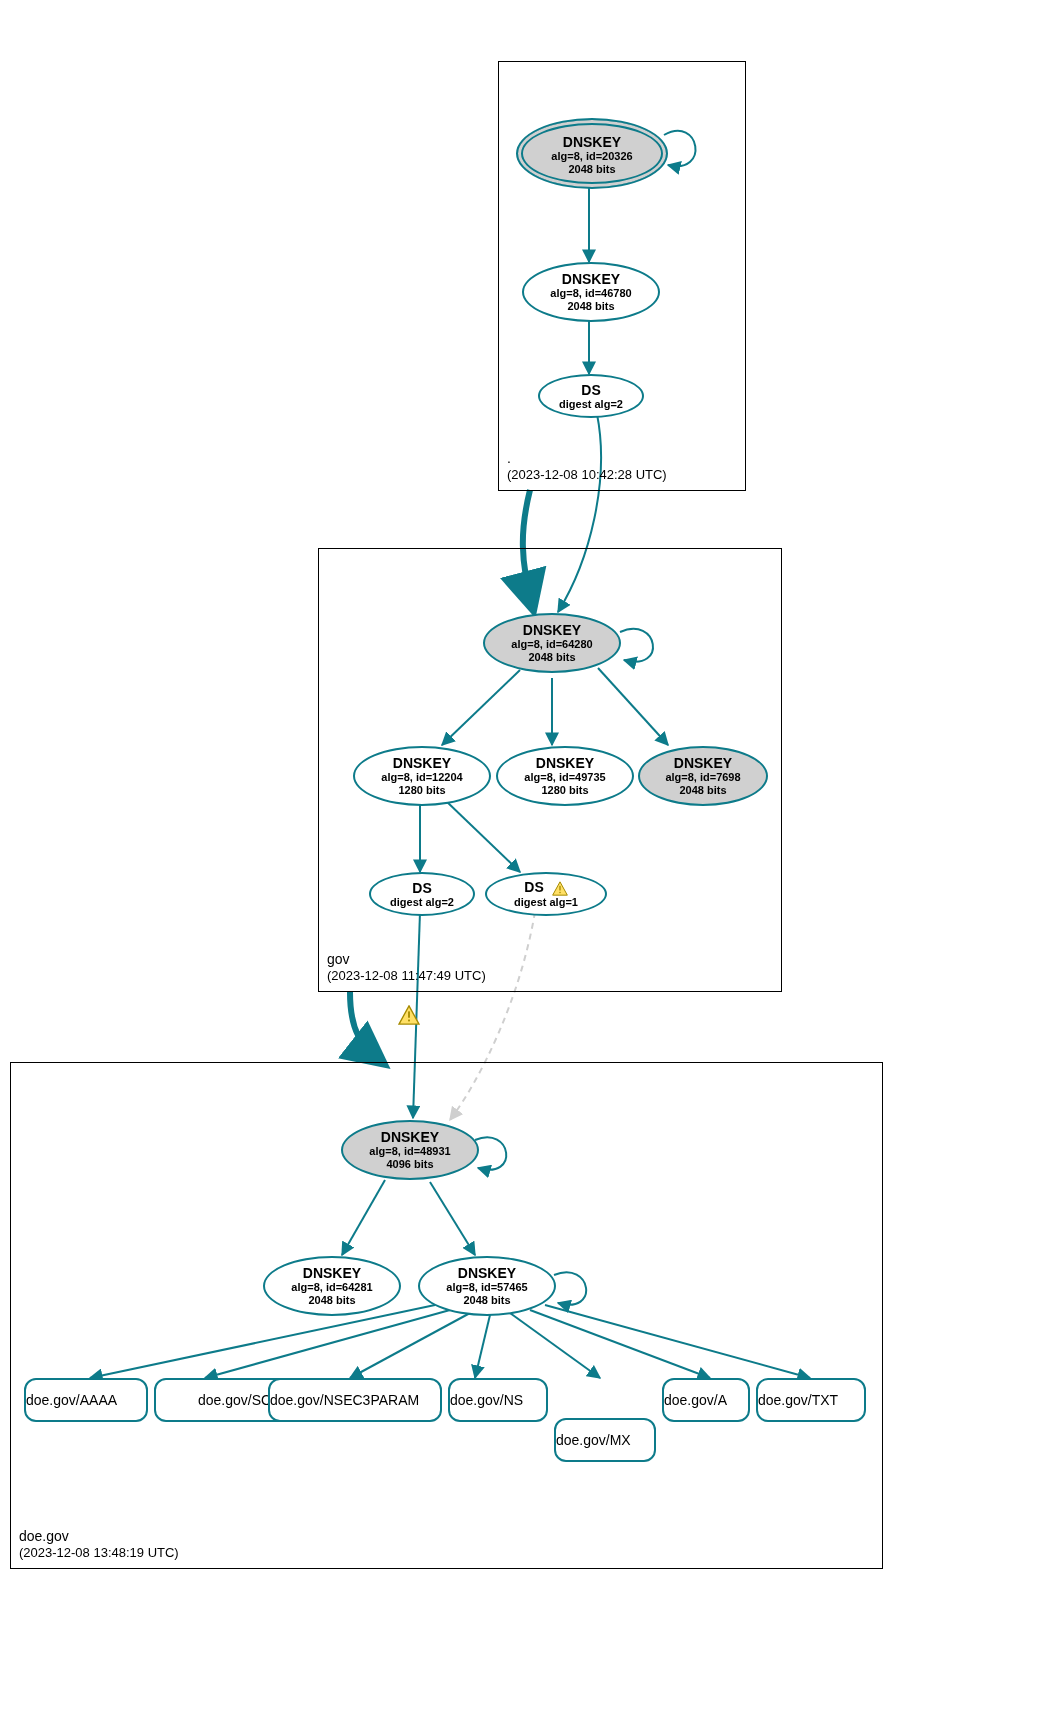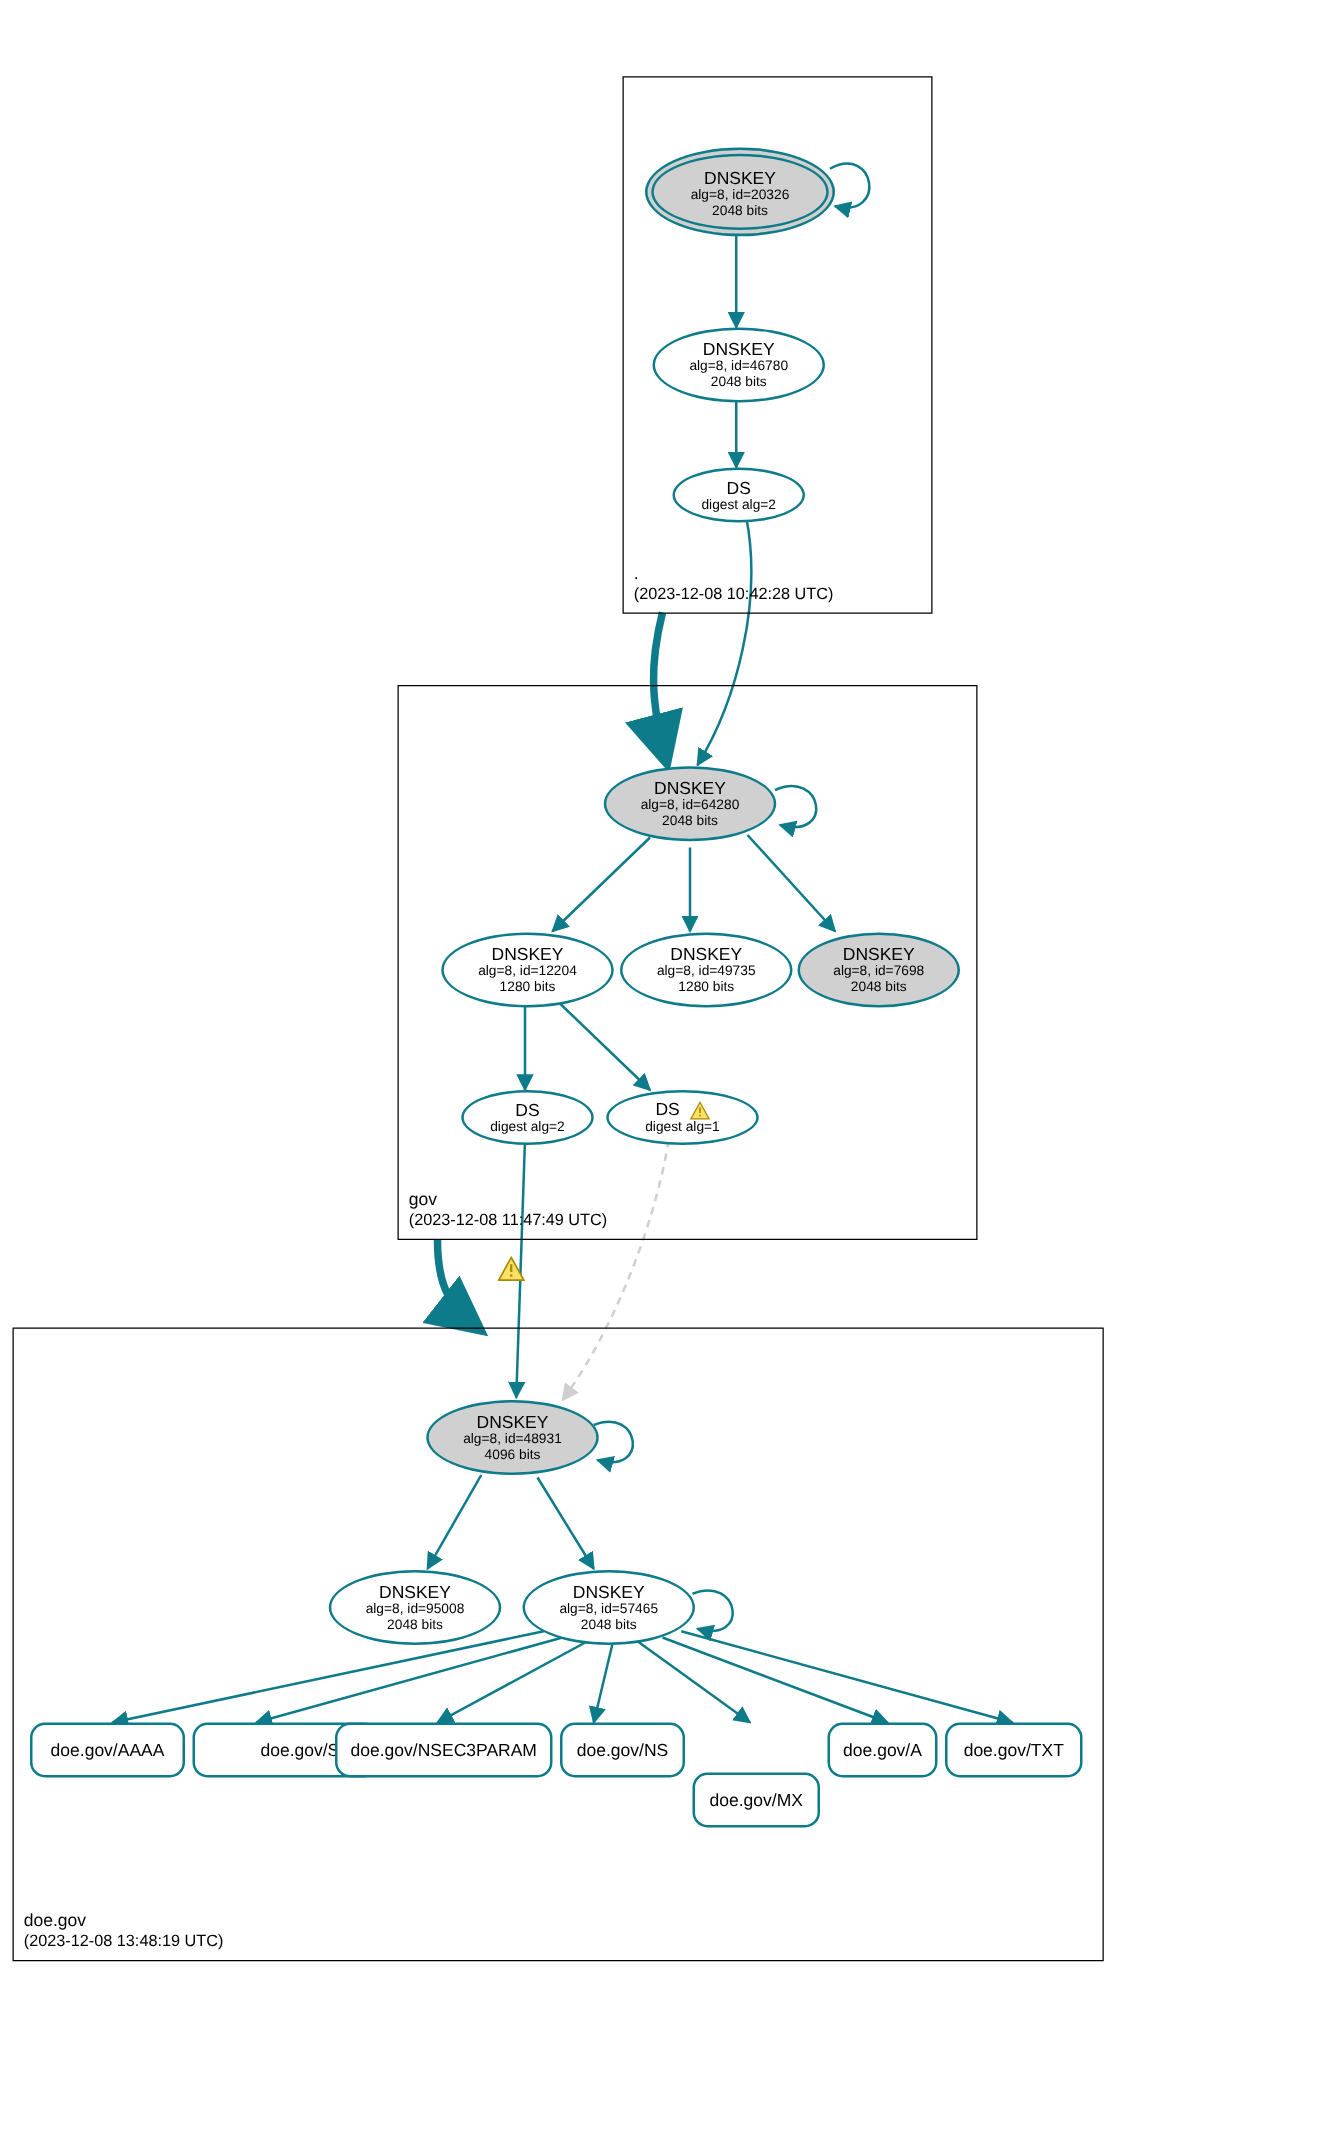--- a/index.html
+++ b/index.html
@@ -28,20 +28,21 @@
   .zone-label .name { display:block; }
   .zone-label .ts { display:block; font-size:13px; }
   .node {
     position: absolute;
     display: flex;
     flex-direction: column;
     align-items: center;
     justify-content: center;
     line-height: 1.15;
     text-align: center;
+    font-weight: bold;
   }
   .ellipse {
     border: 2px solid #0d7b8a;
     border-radius: 50%;
   }
   .double-ellipse {
     border-radius: 50%;
     border: 2px solid #0d7b8a;
     box-shadow: 0 0 0 3px #d0d0d0 inset, 0 0 0 5px #0d7b8a inset;
     background: #d0d0d0;
@@ -50,21 +51,20 @@
   .fill-white { background: #fff; }
   .node .title { font-size: 14px; }
   .node .sub { font-size: 11px; }
   .rrbox {
     position: absolute;
     border: 2px solid #0d7b8a;
     border-radius: 12px;
     background: #fff;
     display: flex;
     align-items: center;
-    justify-content: center;
     font-size: 14px;
   }
   svg.edges {
     position: absolute;
     left: 0; top: 0;
     width: 1064px; height: 1711px;
     pointer-events: none;
   }
   .warning-icon {
     position: absolute;
@@ -214,21 +214,21 @@
   <span class="sub">digest alg=1</span>
 </div>
 
 <div class="node ellipse fill-grey" style="left:341px; top:1120px; width:134px; height:56px;">
   <span class="title">DNSKEY</span>
   <span class="sub">alg=8, id=48931</span>
   <span class="sub">4096 bits</span>
 </div>
 <div class="node ellipse fill-white" style="left:263px; top:1256px; width:134px; height:56px;">
   <span class="title">DNSKEY</span>
-  <span class="sub">alg=8, id=95008</span>
+  <span class="sub">alg=8, id=64281</span>
   <span class="sub">2048 bits</span>
 </div>
 <div class="node ellipse fill-white" style="left:418px; top:1256px; width:134px; height:56px;">
   <span class="title">DNSKEY</span>
   <span class="sub">alg=8, id=57465</span>
   <span class="sub">2048 bits</span>
 </div>
 
 <div class="rrbox" style="left:24px; top:1378px; width:120px; height:40px;">
     <span>doe.gov/AAAA</span>

